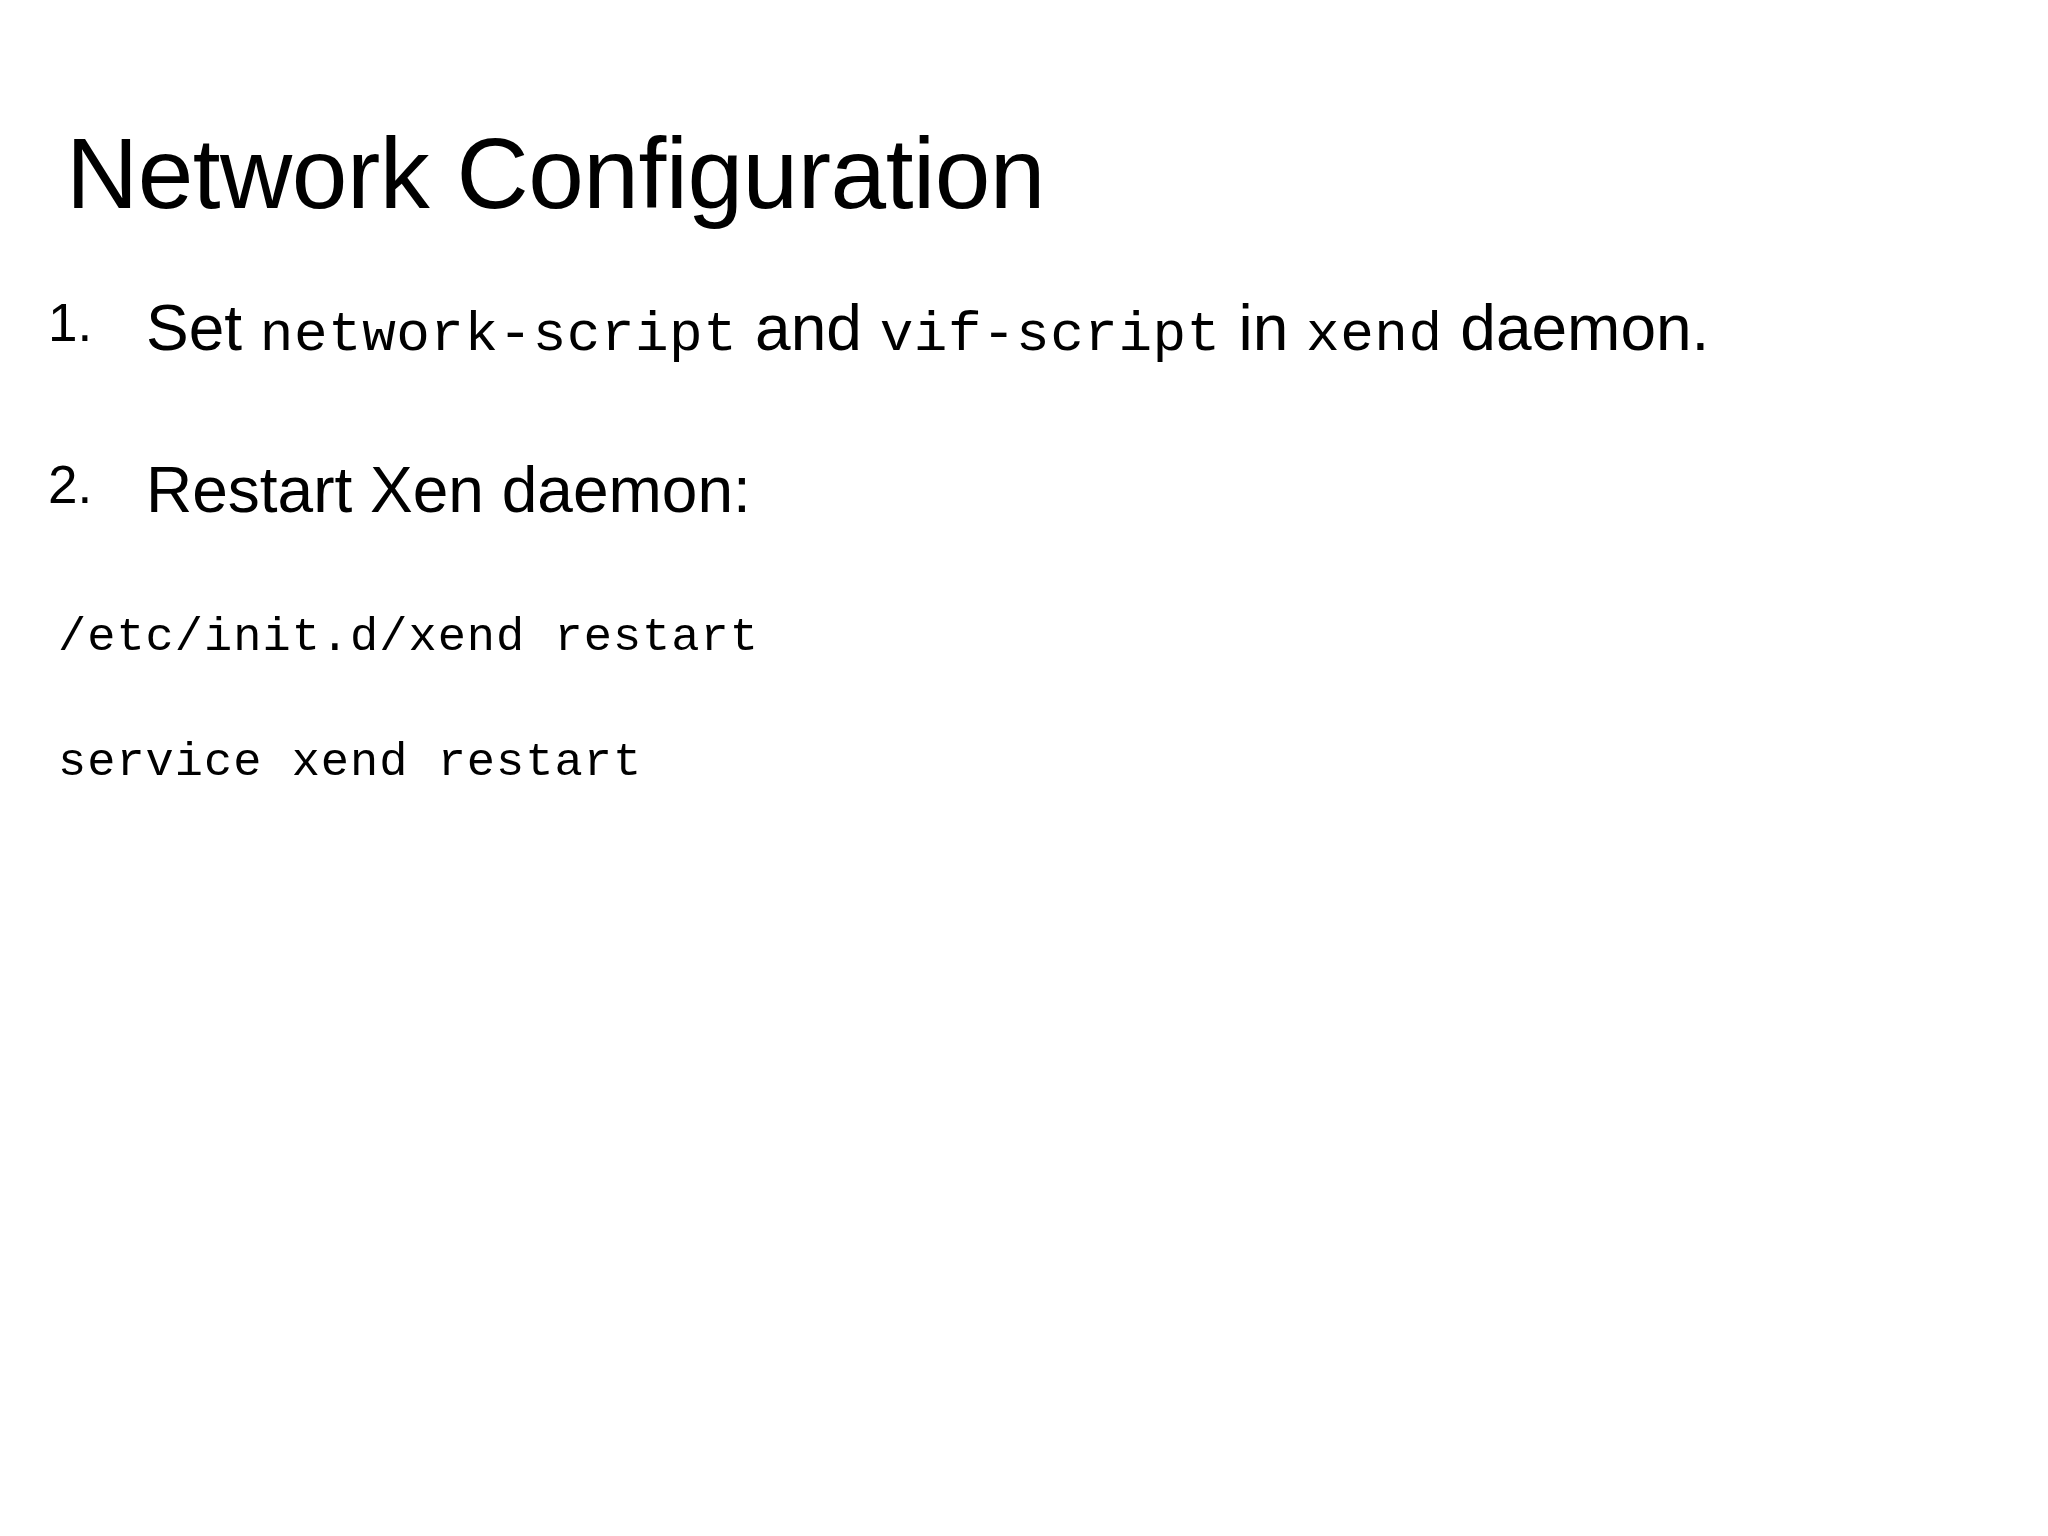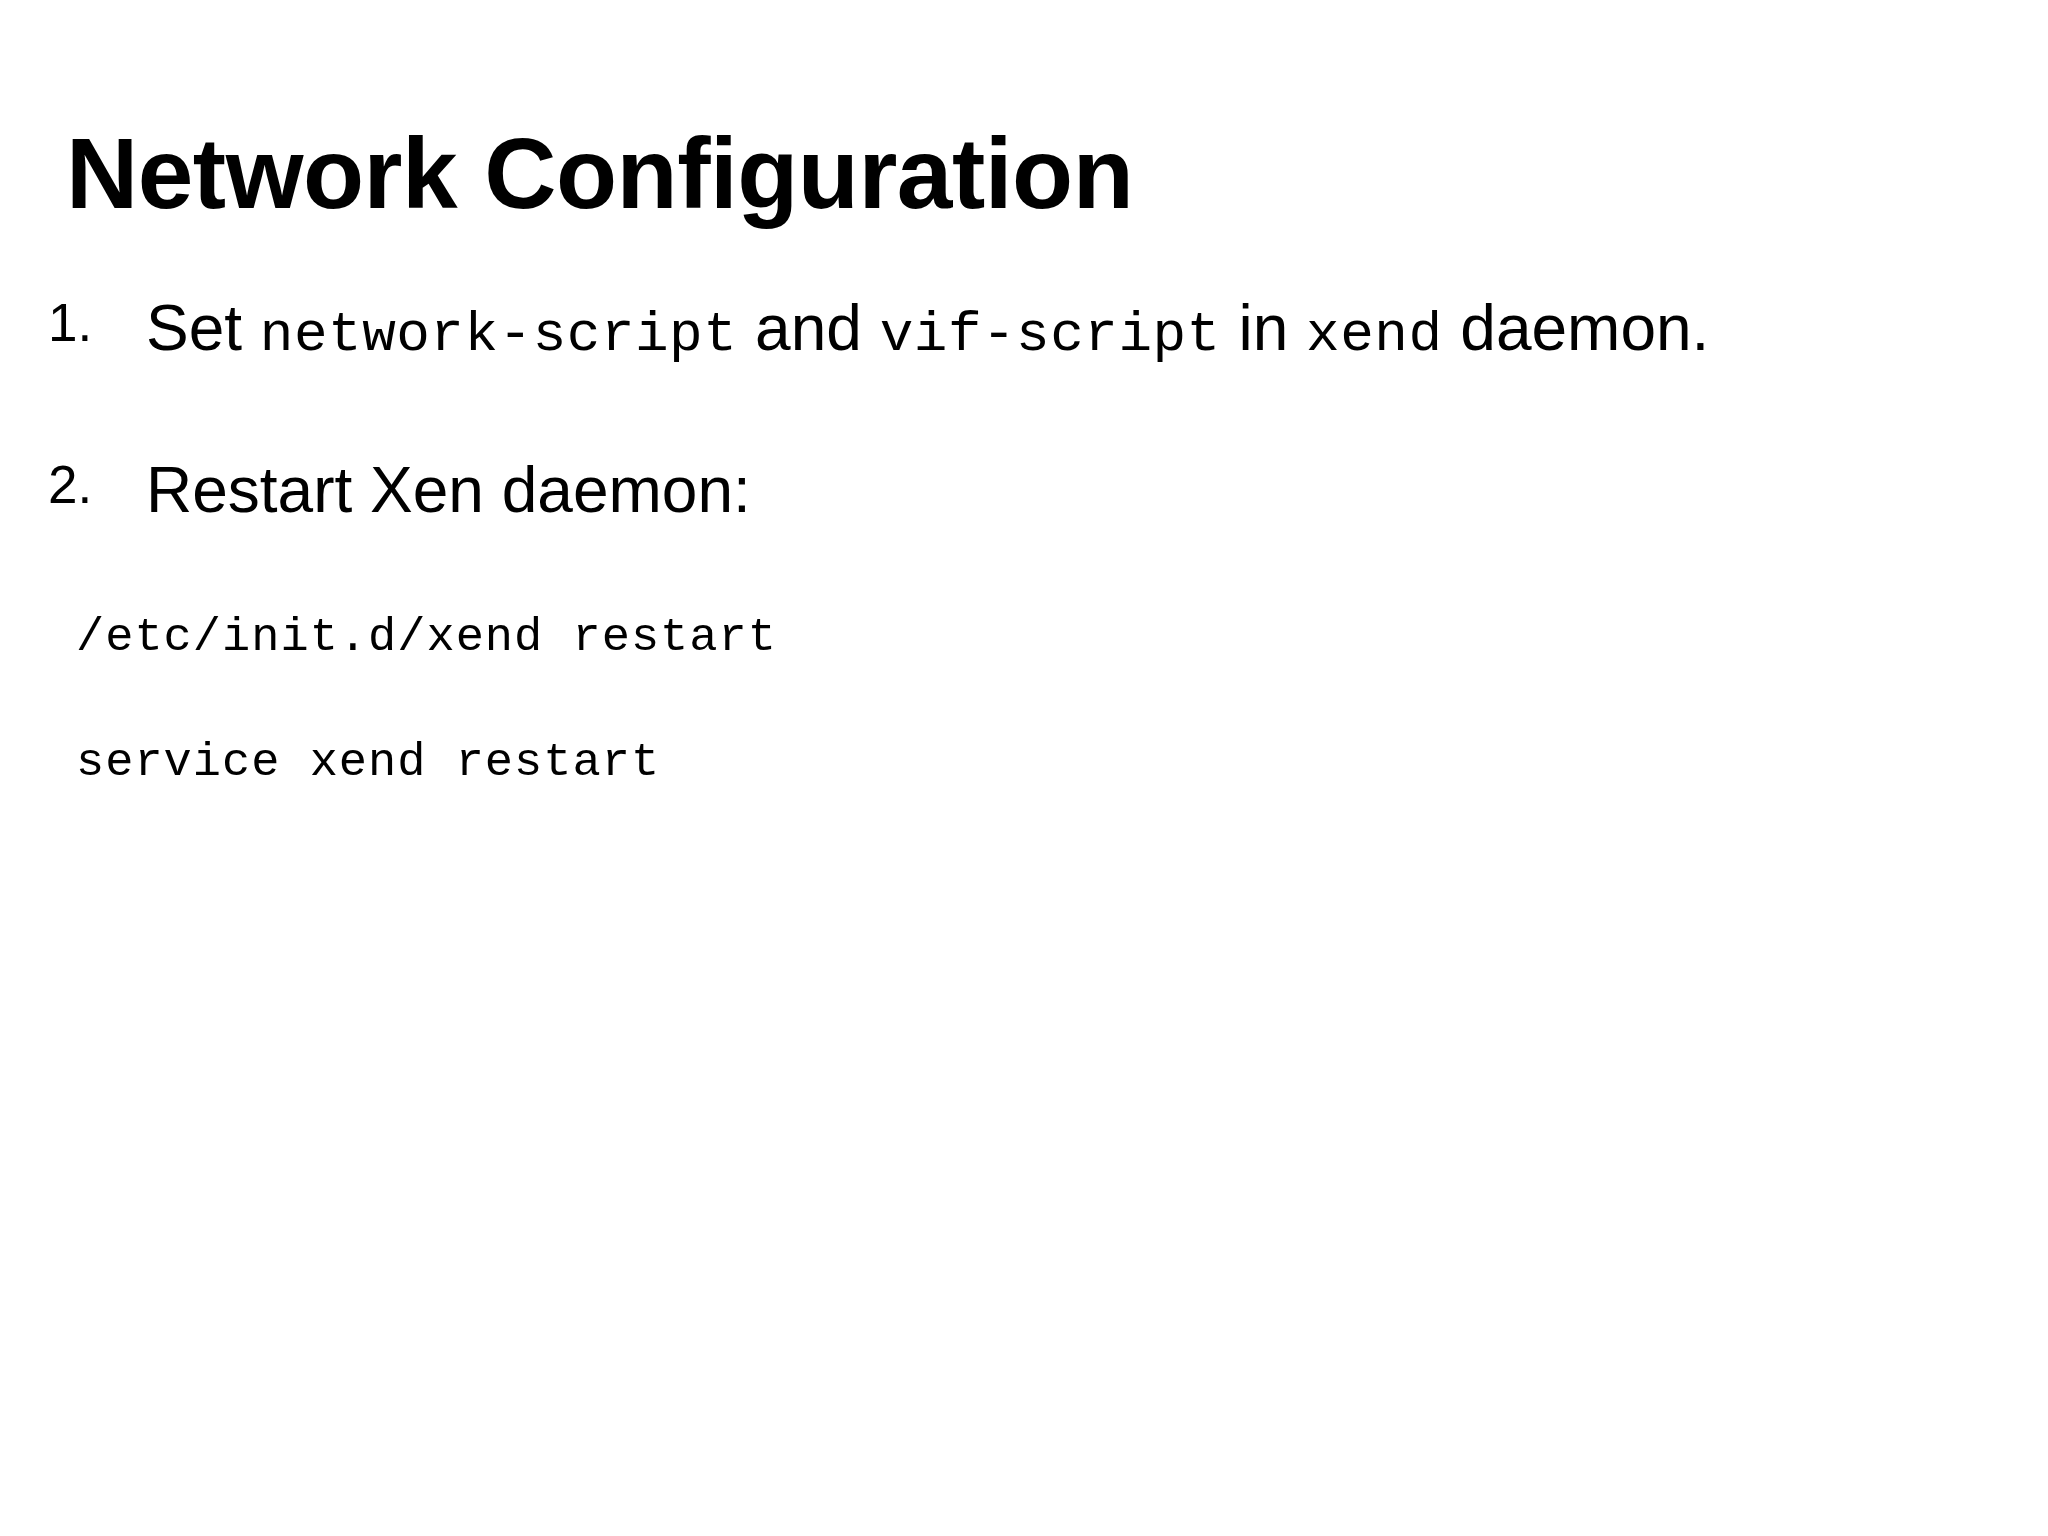--- a/index.html
+++ b/index.html
@@ -23,21 +23,21 @@
     background: #ffffff;
   }
 
   
   .slide-title {
     position: absolute;
     left: 66px;
     top: 50px;
     font-family: "Liberation Sans", sans-serif;
     font-size: 100px;
-    font-weight: 700;
+    font-weight: 400;
     line-height: 1.12;
     letter-spacing: -0.5px;
     color: #000000;
     white-space: nowrap;
   }
 
   
   .body-block {
     position: absolute;
     left: 0;
@@ -77,21 +77,21 @@
     letter-spacing: 0.5px;
   }
 
   .item-1 { margin-top: 0; }
   .item-2 { margin-top: 95px; }
 
   
   .command-line {
     position: relative;
     display: block;
-    padding-left: 76px;
+    padding-left: 58px;
     font-family: "Liberation Mono", "DejaVu Sans Mono", monospace;
     font-size: 47px;
     font-weight: 400;
     line-height: 1.0;
     letter-spacing: 1px;
     white-space: pre;
     color: #000000;
   }
   .cmd-1 { margin-top: 92px; }
   .cmd-2 { margin-top: 78px; }

